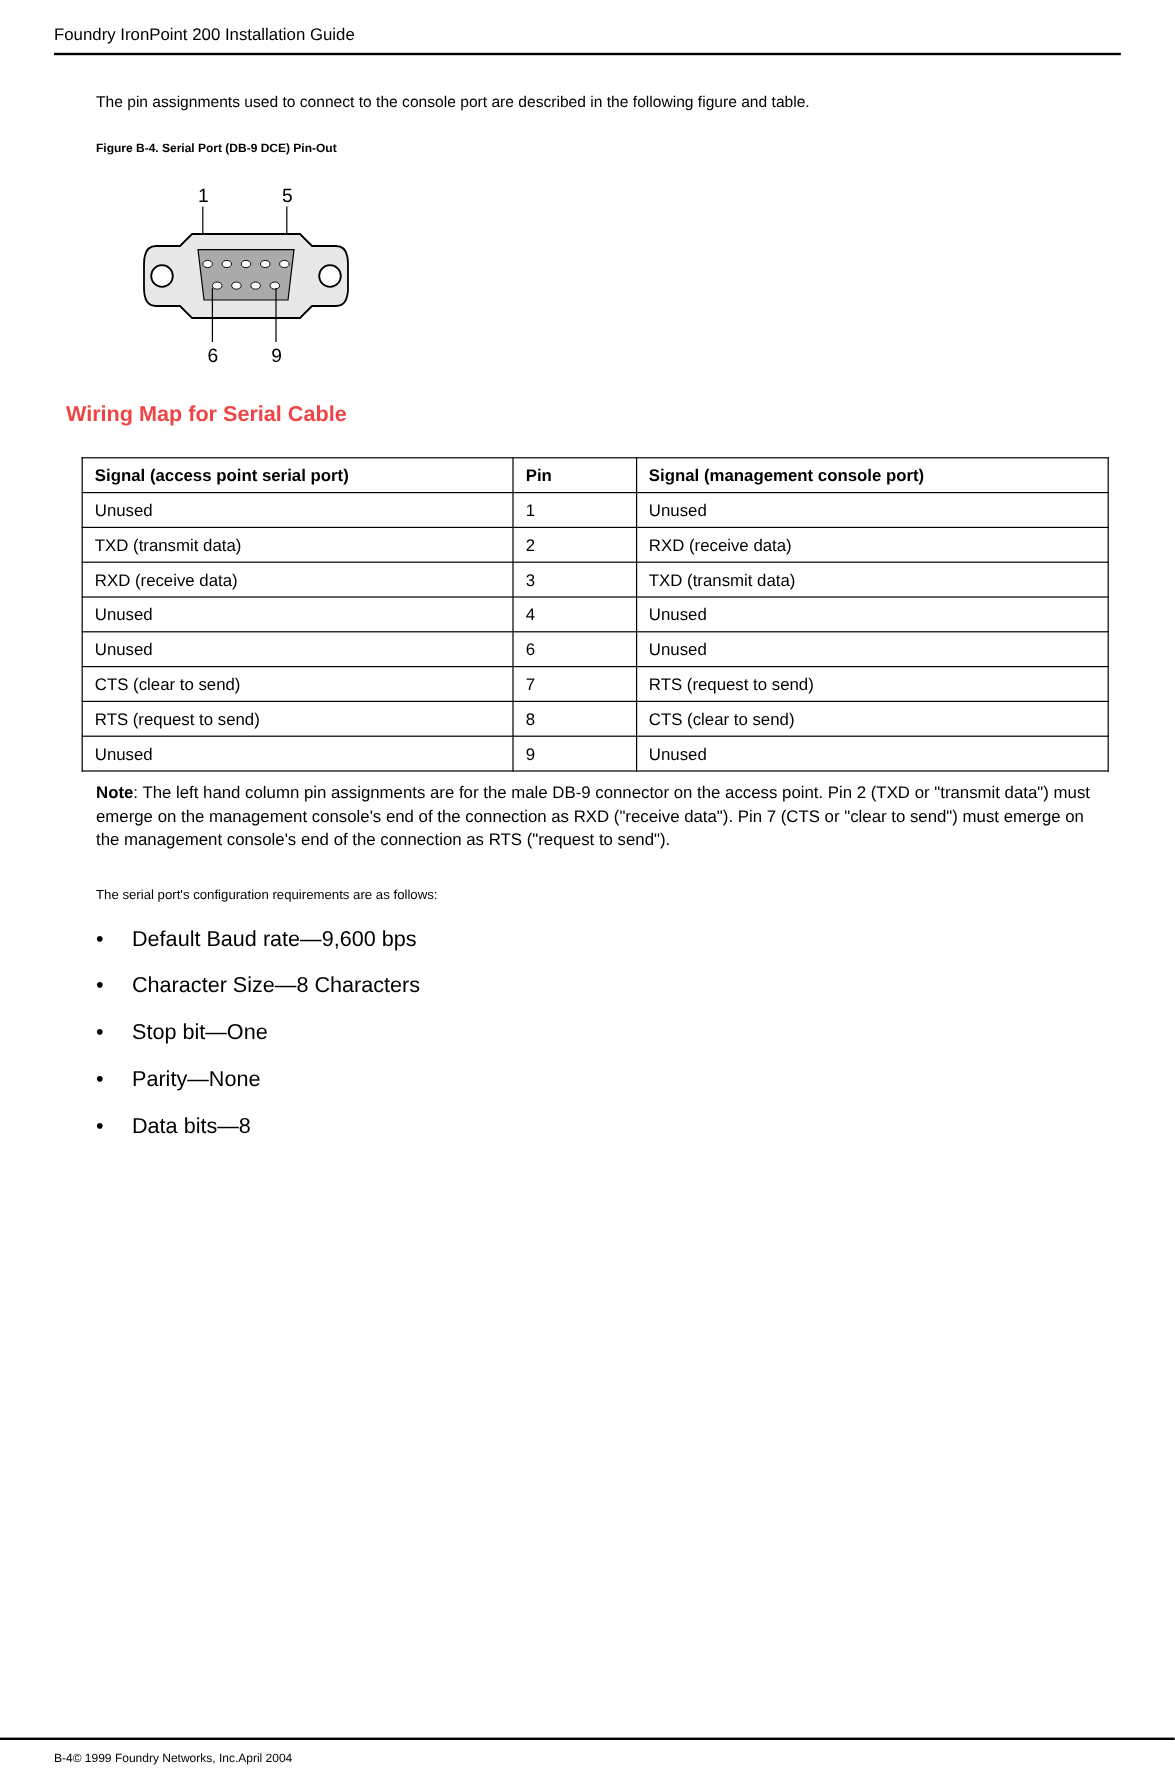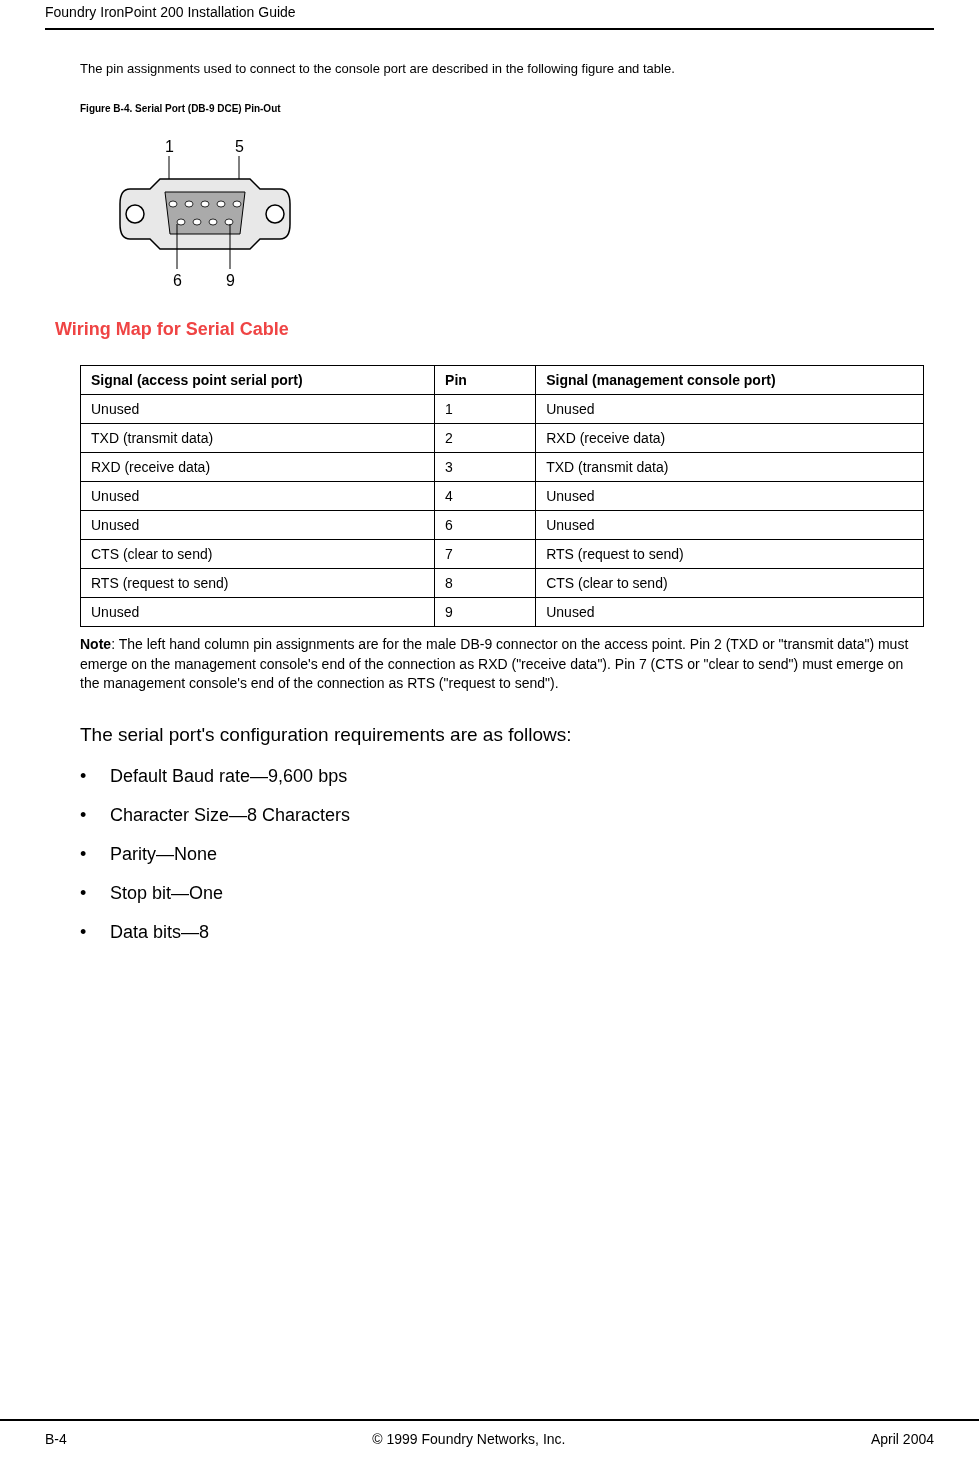--- a/index.html
+++ b/index.html
@@ -10,21 +10,21 @@
     body {
       font-family: Arial, Helvetica, sans-serif;
       background: #fff;
       color: #000;
       width: 979px;
       height: 1483px;
       position: relative;
       padding: 0;
     }
     .page {
-      padding: 4px 45px 0 45px;
+      padding: 20px 45px 0 45px;
     }
     .header-title {
       font-size: 14px;
       padding-bottom: 8px;
       border-bottom: 2px solid #000;
       margin-bottom: 30px;
     }
     .intro-text {
       font-size: 13px;
       line-height: 1.4;
@@ -42,21 +42,21 @@
       margin-bottom: 25px;
     }
     .section-title {
       font-size: 18px;
       font-weight: bold;
       color: #ef4444;
       margin-left: 10px;
       margin-bottom: 25px;
     }
     .table-container {
-      margin-left: 35px;
+      margin-left: 23px;
       margin-right: 10px;
     }
     table {
       border-collapse: collapse;
       width: 100%;
     }
     th, td {
       border: 1px solid #000;
       padding: 6px 10px;
       text-align: left;
@@ -80,21 +80,21 @@
       line-height: 1.4;
       margin-left: 35px;
       margin-right: 10px;
       margin-top: 8px;
       margin-bottom: 30px;
     }
     .table-note-label {
       font-weight: bold;
     }
     .config-intro {
-      font-size: 19px;
+      font-size: 11px;
       margin-left: 35px;
       margin-bottom: 20px;
     }
     .config-list {
       list-style: none;
       margin-left: 35px;
     }
     .config-list li {
       font-size: 18px;
       margin-bottom: 18px;
@@ -102,28 +102,27 @@
       position: relative;
     }
     .config-list li::before {
       content: "•";
       position: absolute;
       left: 0;
       font-size: 18px;
     }
     .footer {
       position: absolute;
-      bottom: 36px;
+      bottom: 12px;
       left: 0;
       right: 0;
       border-top: 2px solid #000;
       padding: 10px 45px 0 45px;
       display: flex;
-      justify-content: space-between;
-      font-size: 14px;
+      font-size: 10px;
     }
     .db9-svg {
       display: block;
     }
   </style>
 </head>
 <body>
 
 <div class="page">
   <div class="header-title">Foundry IronPoint 200 Installation Guide</div>
@@ -216,22 +215,22 @@
 
   <p class="table-note">
     <span class="table-note-label">Note</span><span>: The left hand column pin assignments are for the male DB-9 connector on the access point. Pin 2 (TXD or "transmit data") must emerge on the management console's end of the connection as RXD ("receive data"). Pin 7 (CTS or "clear to send") must emerge on the management console's end of the connection as RTS ("request to send").</span>
   </p>
 
   <p class="config-intro">The serial port's configuration requirements are as follows:</p>
 
   <ul class="config-list" id="config-list">
   <li>Default Baud rate—9,600 bps</li>
       <li>Character Size—8 Characters</li>
+      <li>Stop bit—One</li>
       <li>Parity—None</li>
-      <li>Stop bit—One</li>
       <li>Data bits—8</li>
     </ul>
 </div>
 
 <div class="footer">
   <span>B-4</span>
   <span>© 1999 Foundry Networks, Inc.</span>
   <span>April 2004</span>
 </div>
 

